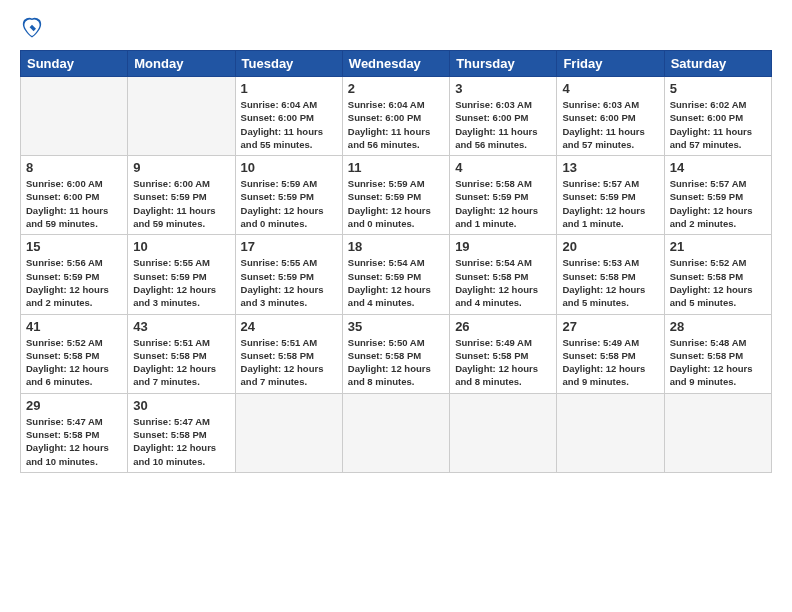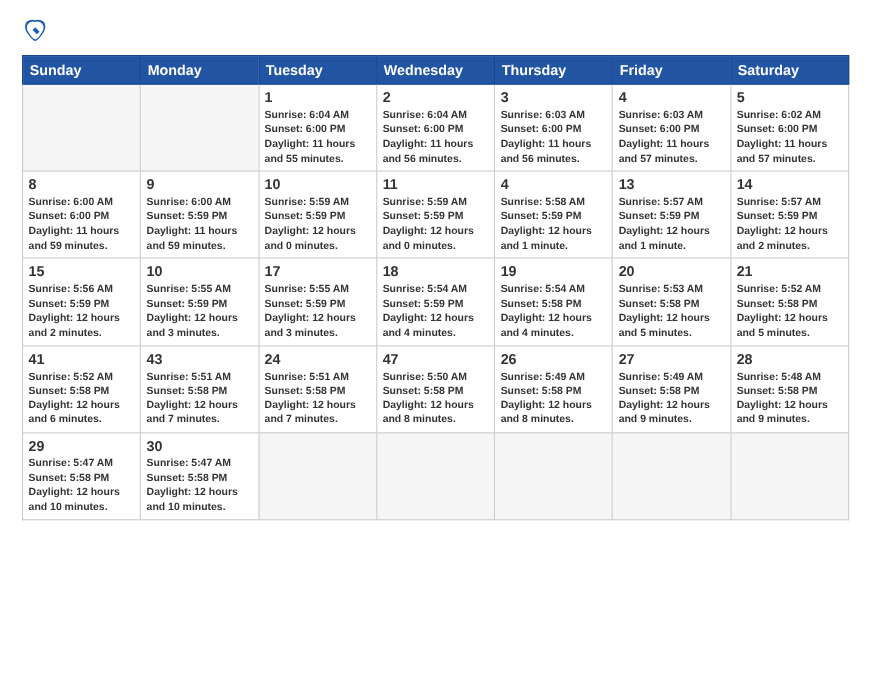--- a/index.html
+++ b/index.html
@@ -220,21 +220,21 @@
           </td>
           <td>
             <span class="day-num">43</span>
             <div class="day-info">Sunrise: 5:51 AM<br>Sunset: 5:58 PM<br>Daylight: 12 hours and 7 minutes.</div>
           </td>
           <td>
             <span class="day-num">24</span>
             <div class="day-info">Sunrise: 5:51 AM<br>Sunset: 5:58 PM<br>Daylight: 12 hours and 7 minutes.</div>
           </td>
           <td>
-            <span class="day-num">47</span>
+            <span class="day-num">35</span>
             <div class="day-info">Sunrise: 5:50 AM<br>Sunset: 5:58 PM<br>Daylight: 12 hours and 8 minutes.</div>
           </td>
           <td>
             <span class="day-num">26</span>
             <div class="day-info">Sunrise: 5:49 AM<br>Sunset: 5:58 PM<br>Daylight: 12 hours and 8 minutes.</div>
           </td>
           <td>
             <span class="day-num">27</span>
             <div class="day-info">Sunrise: 5:49 AM<br>Sunset: 5:58 PM<br>Daylight: 12 hours and 9 minutes.</div>
           </td>

